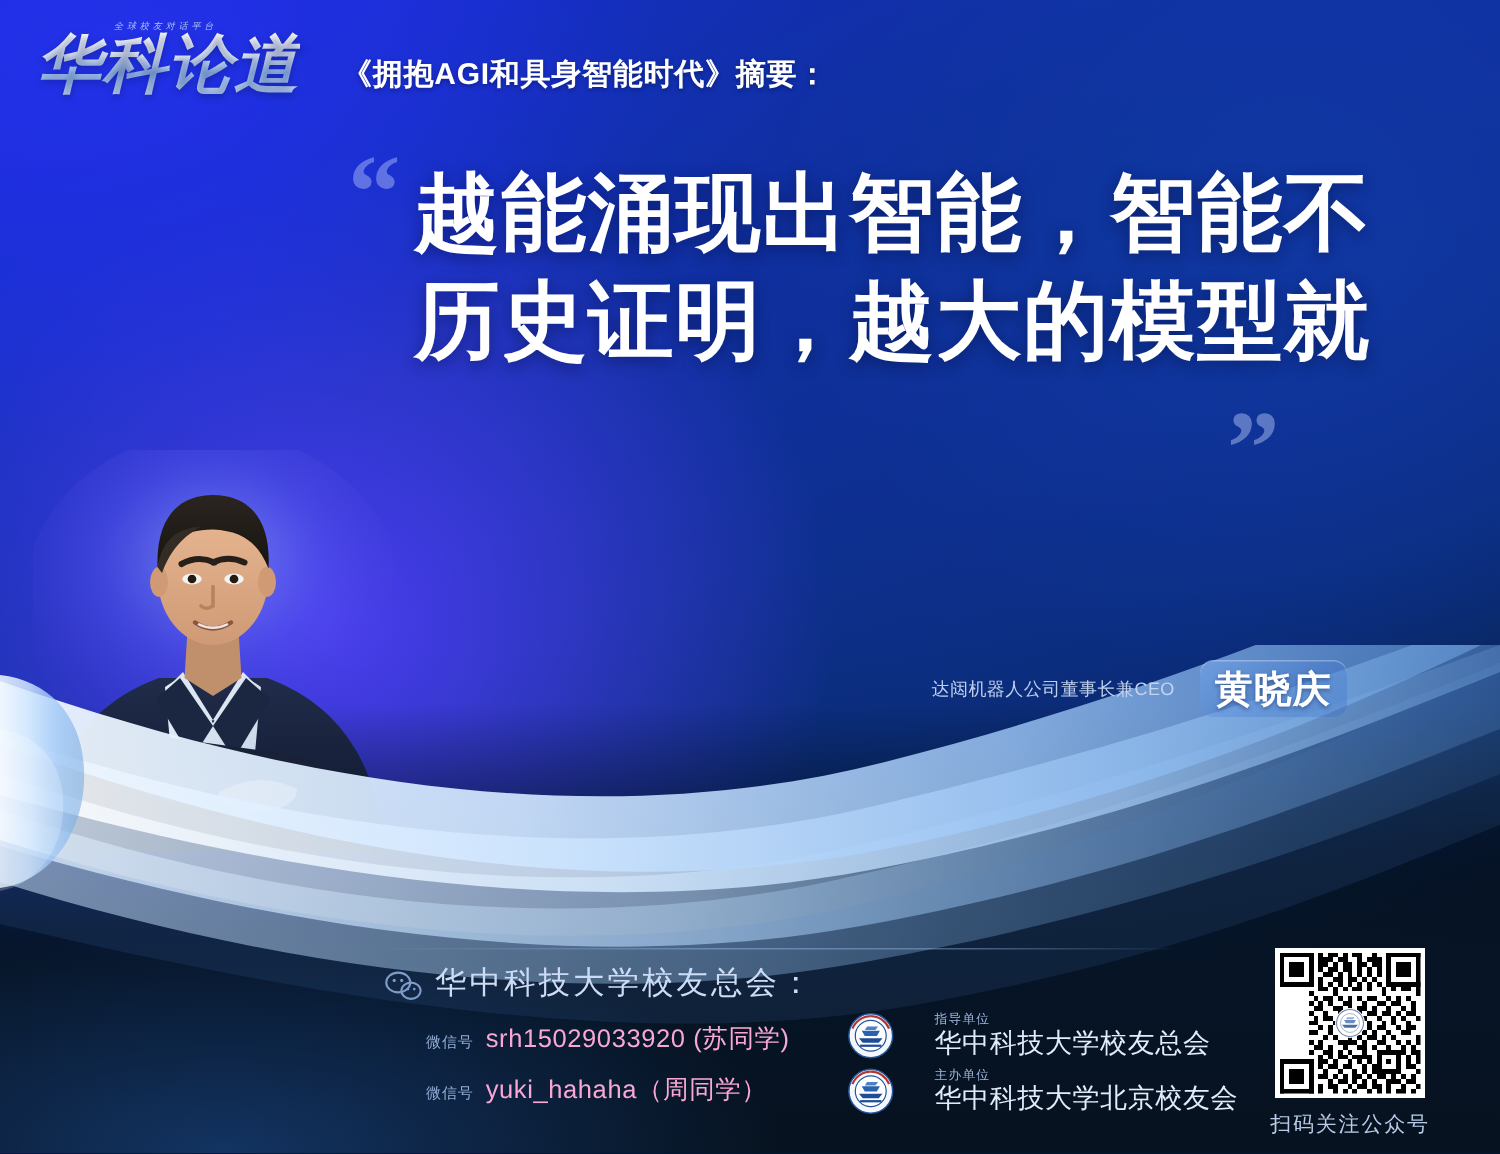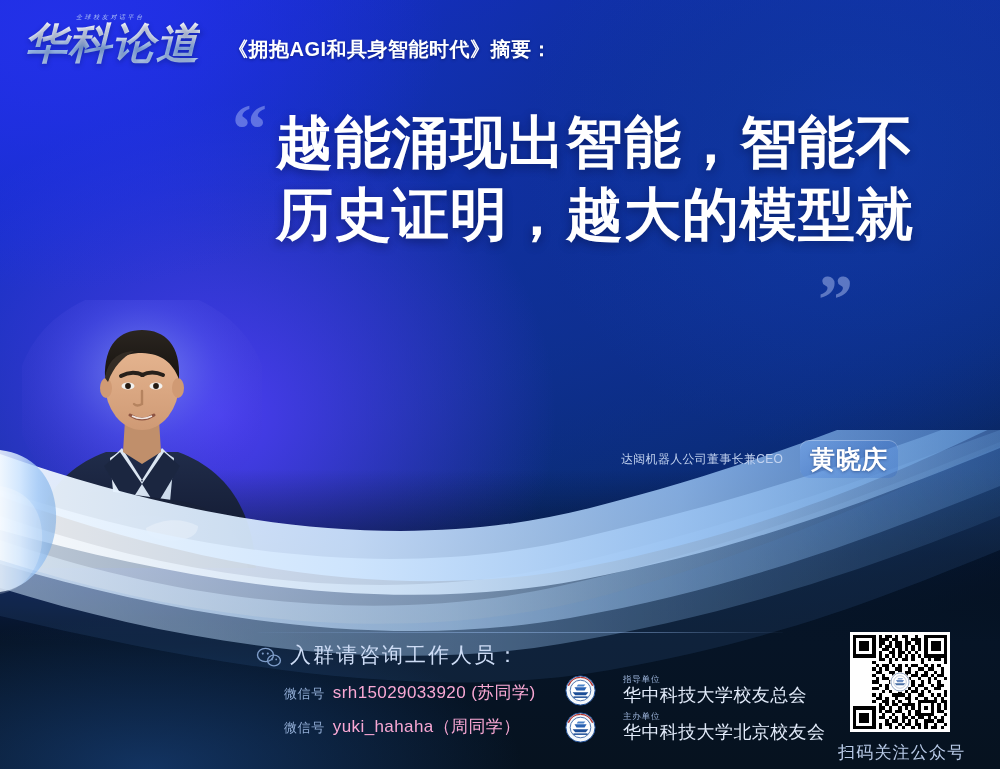--- a/index.html
+++ b/index.html
@@ -116,41 +116,41 @@
     position:absolute; left:258px; top:632px; width:525px; height:1px;
     background:linear-gradient(to right, rgba(120,160,225,.05) 0%, rgba(150,185,235,.48) 42%, rgba(150,185,235,.42) 75%, rgba(120,160,225,.03) 100%);
   }
   .wechat-icon { position:absolute; left:256px; top:646px; width:26px; height:22px; }
   .cta {
     position:absolute; left:290px; top:641px;
     font-size:21px; color:#cddcf5; letter-spacing:2px; white-space:nowrap;
   }
   .contact { position:absolute; left:284px; top:681px; }
   .contact-row { display:flex; align-items:baseline; height:34px; white-space:nowrap; }
-  .contact-label { font-size:13px; color:#93aed6; letter-spacing:.6px; margin-right:8px; }
+  .contact-label { font-size:10px; color:#93aed6; letter-spacing:.6px; margin-right:8px; }
   .contact-value { font-size:17px; color:#f9a8d4; letter-spacing:.4px; }
 
   .orgs { position:absolute; left:565px; top:672px; }
   .org-row { display:flex; align-items:flex-end; height:34px; margin-bottom:3px;gap:21px; }
   .org-seal { width:31px; height:31px; flex:0 0 31px; margin-right:6px; }
   .org-texts { display:flex; flex-direction:column; justify-content:center; }
   .org-kind { font-size:8.5px; color:#9fb7dd; letter-spacing:.8px; line-height:11px; white-space:nowrap; }
   .org-name { font-size:18px; color:#e2ebfa; letter-spacing:.4px; line-height:21px; white-space:nowrap; }
 
   .qr-block { position:absolute; left:838px; top:632px; width:124px; }
   .qr-code { width:100px; height:100px; background:#fff; padding:3px; margin:0 auto; position:relative; }
   .qr-code svg { display:block; }
   .qr-seal {
     position:absolute; left:50%; top:50%; width:20px; height:20px;
     transform:translate(-50%,-50%);
     background:#fff; border-radius:50%;
   }
   .qr-caption {
     margin-top:9px; text-align:center;
-    font-size:17px; color:#b9cbe8; letter-spacing:1.2px; white-space:nowrap;
+    font-size:14px; color:#b9cbe8; letter-spacing:1.2px; white-space:nowrap;
   }
 </style>
 </head>
 <body>
 
 <div id="poster">
 
   <div class="bg-base"></div>
   <div class="bg-right-glow"></div>
   <div class="bg-dark-bottom"></div>
@@ -292,21 +292,21 @@
       <g fill="none" stroke="#7e9cc8" stroke-width="1.4">
         <ellipse cx="9.5" cy="9" rx="8" ry="6.6"></ellipse>
         <ellipse cx="18" cy="14.5" rx="6.4" ry="5.4"></ellipse>
       </g>
       <circle cx="6.8" cy="7.6" r="1.05" fill="#7e9cc8"></circle>
       <circle cx="11.8" cy="7.6" r="1.05" fill="#7e9cc8"></circle>
       <circle cx="16" cy="13.4" r=".85" fill="#7e9cc8"></circle>
       <circle cx="20.2" cy="13.4" r=".85" fill="#7e9cc8"></circle>
     </svg>
   </div>
-  <div class="cta">入群请咨询工作人员：</div>
+  <div class="cta">华中科技大学校友总会：</div>
 
   <div class="contact">
     <div class="contact-row">
       <span class="contact-label">微信号</span>
       <span class="contact-value">srh15029033920 (苏同学)</span>
     </div>
     <div class="contact-row">
       <span class="contact-label">微信号</span>
       <span class="contact-value">yuki_hahaha（周同学）</span>
     </div>

